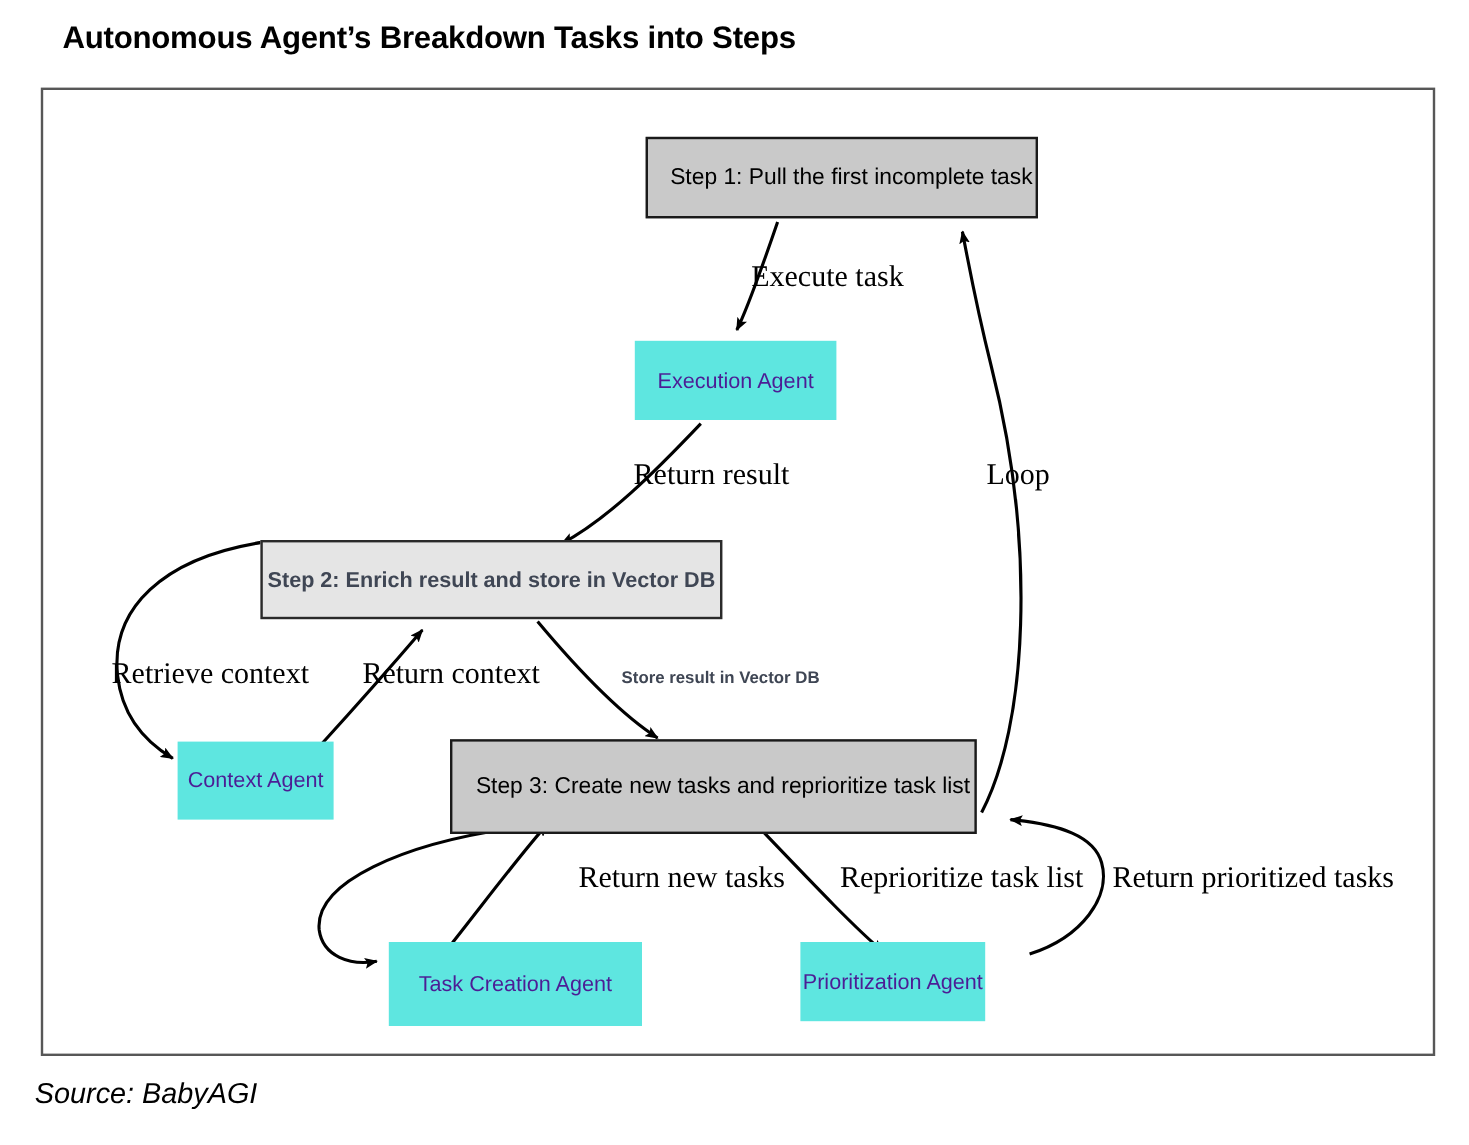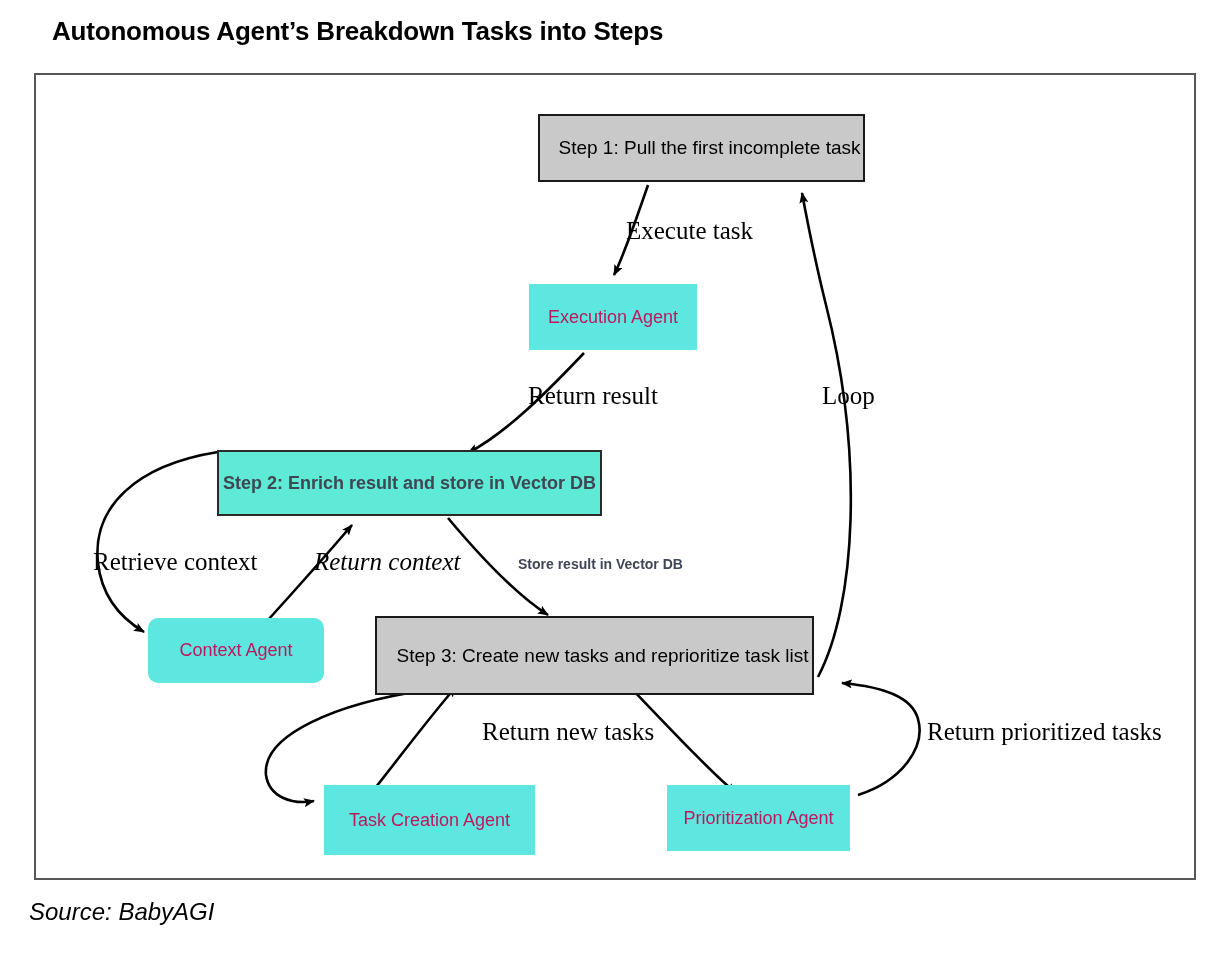--- a/index.html
+++ b/index.html
@@ -53,31 +53,31 @@
   .node-step {
     background: #c9c9c9;
     border: 2px solid #1a1a1a;
     color: #000000;
     font-family: "Liberation Sans", sans-serif;
     font-size: 19px;
     font-weight: normal;
     padding-left: 16px;
   }
   .node-step-alt {
-    background: #5eead4;
+    background: #e5e5e5;
     border: 2px solid #2a2a2a;
     color: #3f4654;
     font-family: "Liberation Sans", sans-serif;
     font-size: 18px;
     font-weight: bold;
   }
   .node-agent {
     background: #5ee6e0;
     border: none;
-    color: #be185d;
+    color: #4c1d95;
     font-family: "Liberation Sans", sans-serif;
     font-size: 18px;
     font-weight: normal;
   }
   .edge-label {
     position: absolute;
     font-family: "Liberation Serif", serif;
     font-size: 25px;
     color: #000000;
     white-space: nowrap;
@@ -144,49 +144,50 @@
   </div>
 
   <div class="node node-agent" style="left:493px; top:209px; width:168px; height:66px;">
     <span>Execution Agent</span>
   </div>
 
   <div class="node node-step-alt" style="left:181px; top:375px; width:385px; height:66px;">
     <span>Step 2: Enrich result and store in Vector DB</span>
   </div>
 
-  <div class="node node-agent" style="left:112px; top:543px; width:176px; height:65px;border-radius:10px;">
+  <div class="node node-agent" style="left:112px; top:543px; width:130px; height:65px;">
     <span>Context Agent</span>
   </div>
 
   <div class="node node-step" style="left:339px; top:541px; width:439px; height:79px;">
     <span>Step 3: Create new tasks and reprioritize task list</span>
   </div>
 
   <div class="node node-agent" style="left:288px; top:710px; width:211px; height:70px;">
     <span>Task Creation Agent</span>
   </div>
 
-  <div class="node node-agent" style="left:631px; top:710px; width:183px; height:66px;text-align:right;">
+  <div class="node node-agent" style="left:631px; top:710px; width:154px; height:66px;text-align:right;">
     <span>Prioritization Agent</span>
   </div>
 
   <div class="edge-label" style="left:590px; top:142px;">Execute task</div>
 
   <div class="edge-label" style="left:492px; top:307px;">Return result</div>
 
   <div class="edge-label" style="left:57px; top:473px;">Retrieve context</div>
 
-  <div class="edge-label" style="left:278px; top:473px;font-style:italic;">Return context</div>
+  <div class="edge-label" style="left:266px; top:473px;">Return context</div>
 
   <div class="edge-label-bold" style="left:482px; top:481px;">Store result in Vector DB</div>
 
 
   <div class="edge-label" style="left:446px; top:643px;">Return new tasks</div>
 
+  <div class="edge-label" style="left:664px; top:643px;">Reprioritize task list</div>
 
   <div class="edge-label" style="left:891px; top:643px;">Return prioritized tasks</div>
 
   <div class="edge-label" style="left:786px; top:307px;">Loop</div>
 
 </div>
 
 <div id="source-caption">Source: BabyAGI</div>
 
 </body></html>

